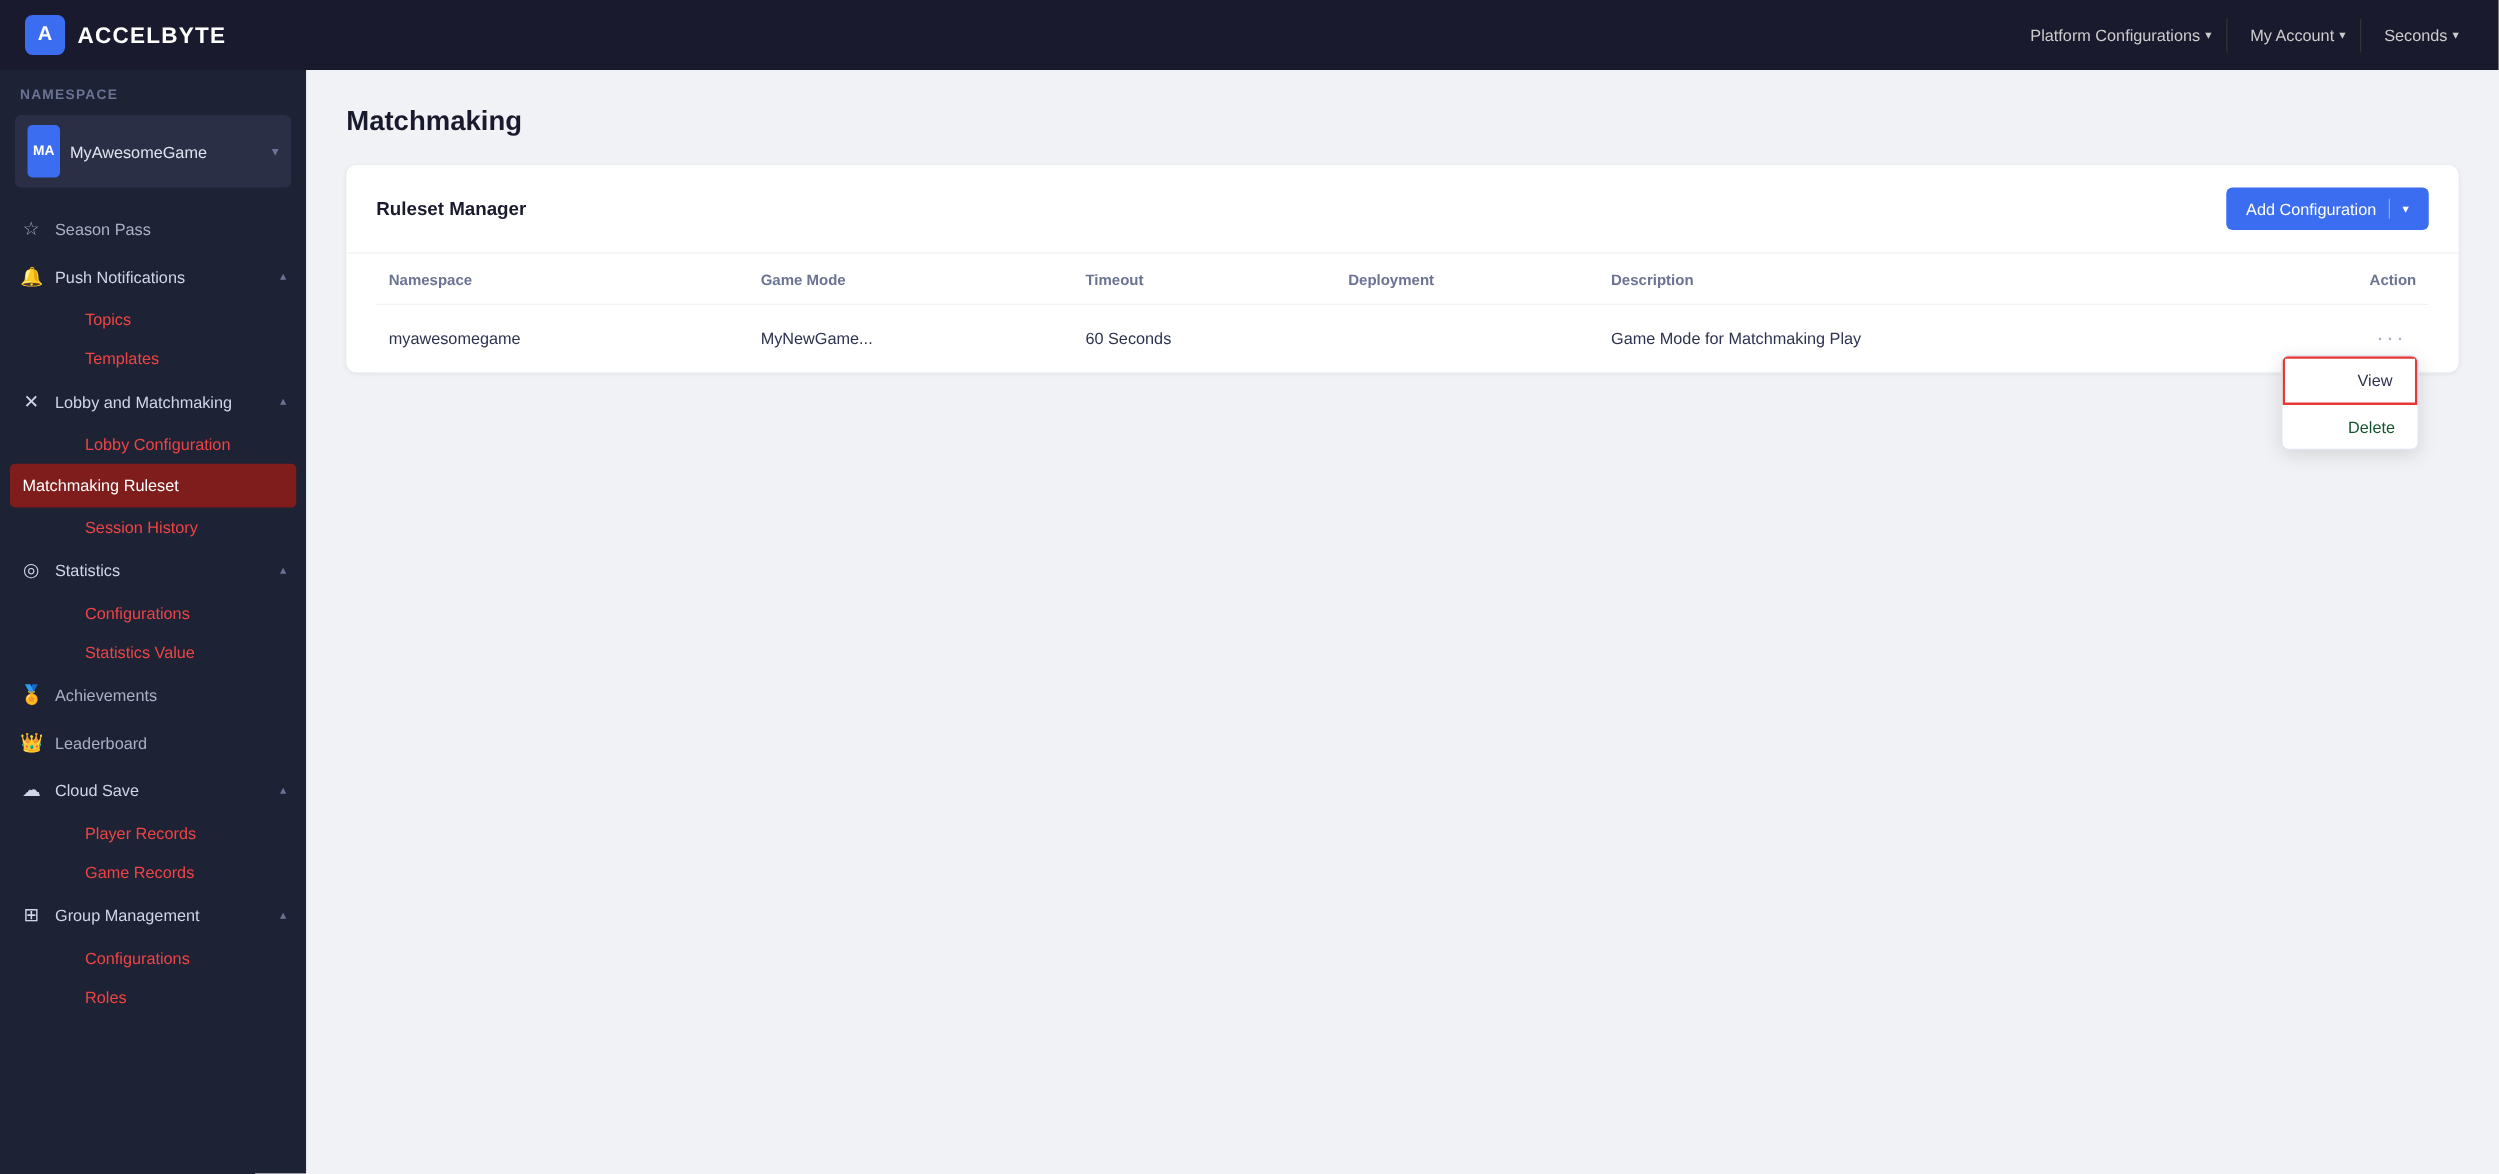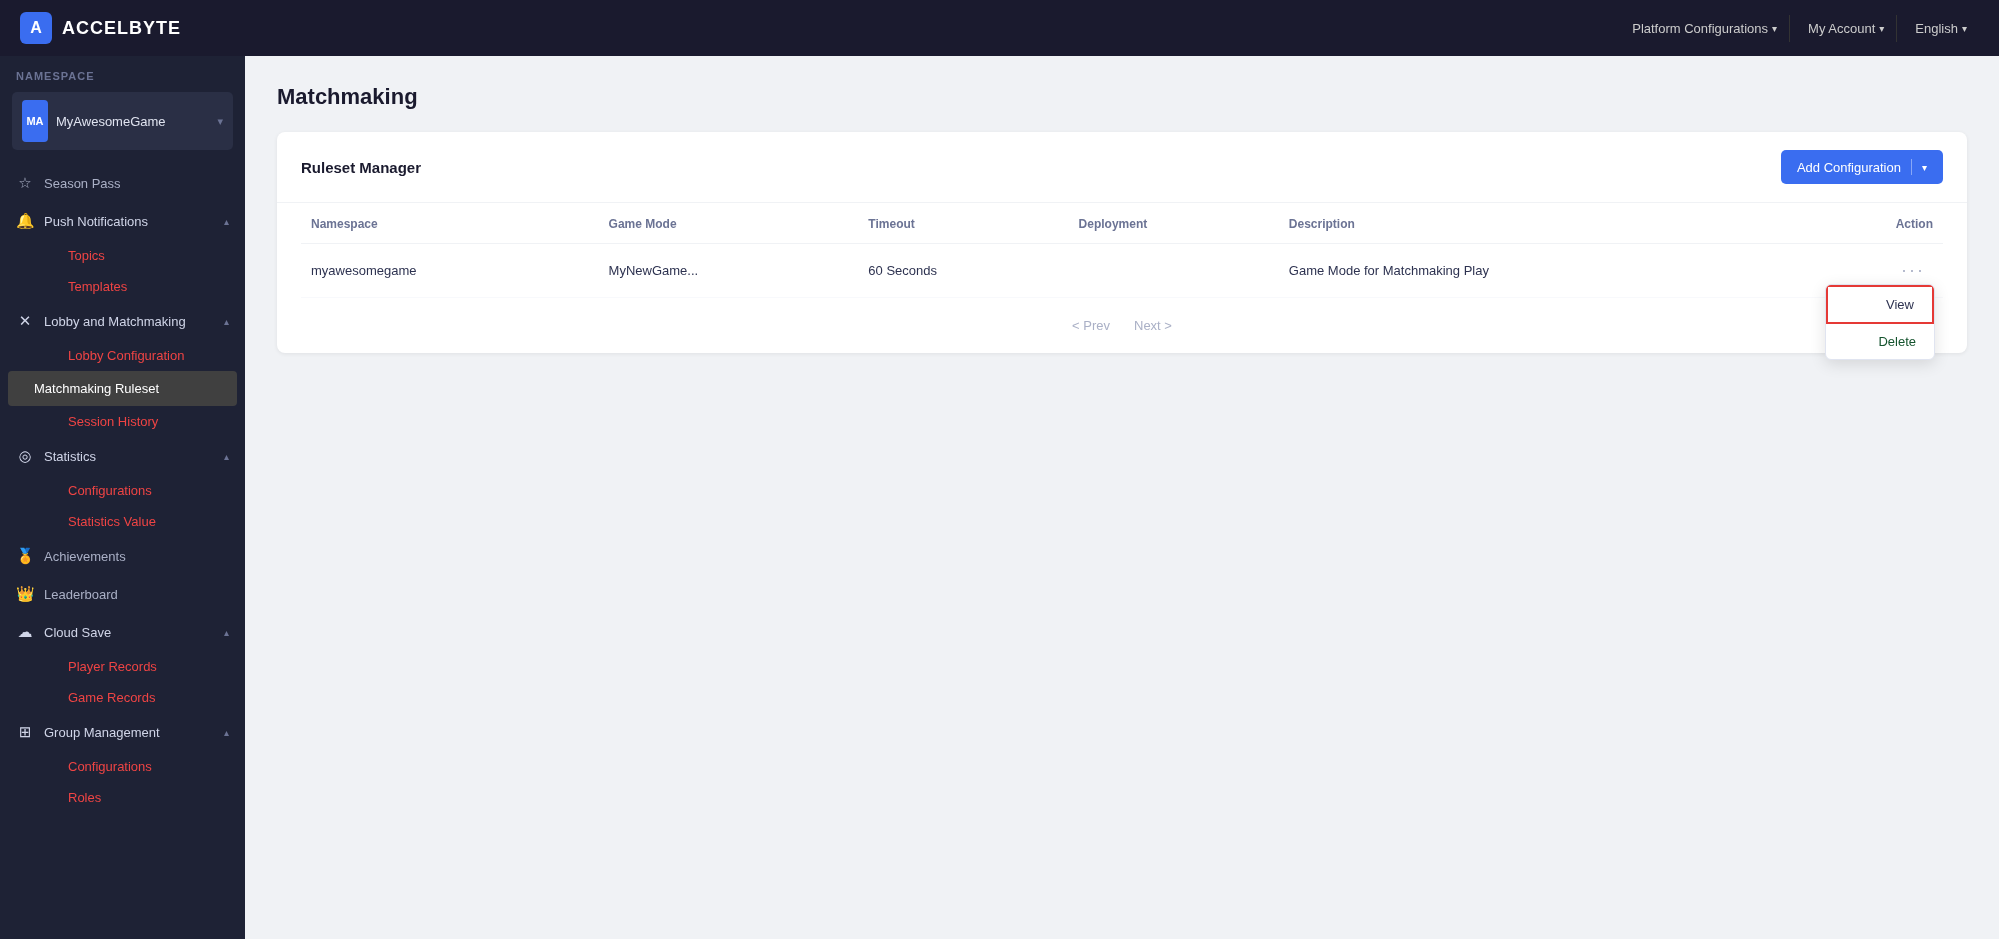--- a/index.html
+++ b/index.html
@@ -85,21 +85,21 @@
     .sidebar-item {
       display: flex;
       align-items: center;
       gap: 10px;
       padding: 10px 16px;
       cursor: pointer;
       color: #aab0c6;
       font-size: 13px;
       transition: background 0.15s;
     }
-    .sidebar-item.active { background: #404040; color: white; border-radius: 4px; margin: 0 8px; padding: 10px 26px; }
+    .sidebar-item.active { background: #7f1d1d; color: white; border-radius: 4px; margin: 0 8px; padding: 10px 10px; }
     .sidebar-item .icon { width: 18px; text-align: center; font-size: 15px; flex-shrink: 0; }
     .sidebar-section-header {
       display: flex;
       align-items: center;
       gap: 10px;
       padding: 10px 16px;
       cursor: pointer;
       color: #d0d5e8;
       font-size: 13px;
       font-weight: 500;
@@ -254,21 +254,21 @@
   <div class="topnav-right">
     <button class="topnav-btn">
       <span>Platform Configurations</span>
       <span class="chevron-down">▾</span>
     </button>
     <button class="topnav-btn">
       <span>My Account</span>
       <span class="chevron-down">▾</span>
     </button>
     <button class="topnav-btn">
-      <span>English</span>
+      <span>Seconds</span>
       <span class="chevron-down">▾</span>
     </button>
   </div>
 </nav>
 
 <div class="layout">
 
   <aside class="sidebar">
     <div class="namespace-section">NAMESPACE</div>
     <div class="namespace-dropdown">
@@ -393,19 +393,15 @@
                 <div class="action-dropdown">
                   <div class="action-dropdown-item view">View</div>
                   <div class="action-dropdown-item delete">Delete</div>
                 </div>
               </td>
             </tr>
           </tbody>
         </table>
       </div>
 
-      <div class="pagination">
-        <button class="pagination-btn">&lt; Prev</button>
-        <button class="pagination-btn">Next &gt;</button>
-      </div>
     </div>
   </main>
 </div>
 
 </body></html>

